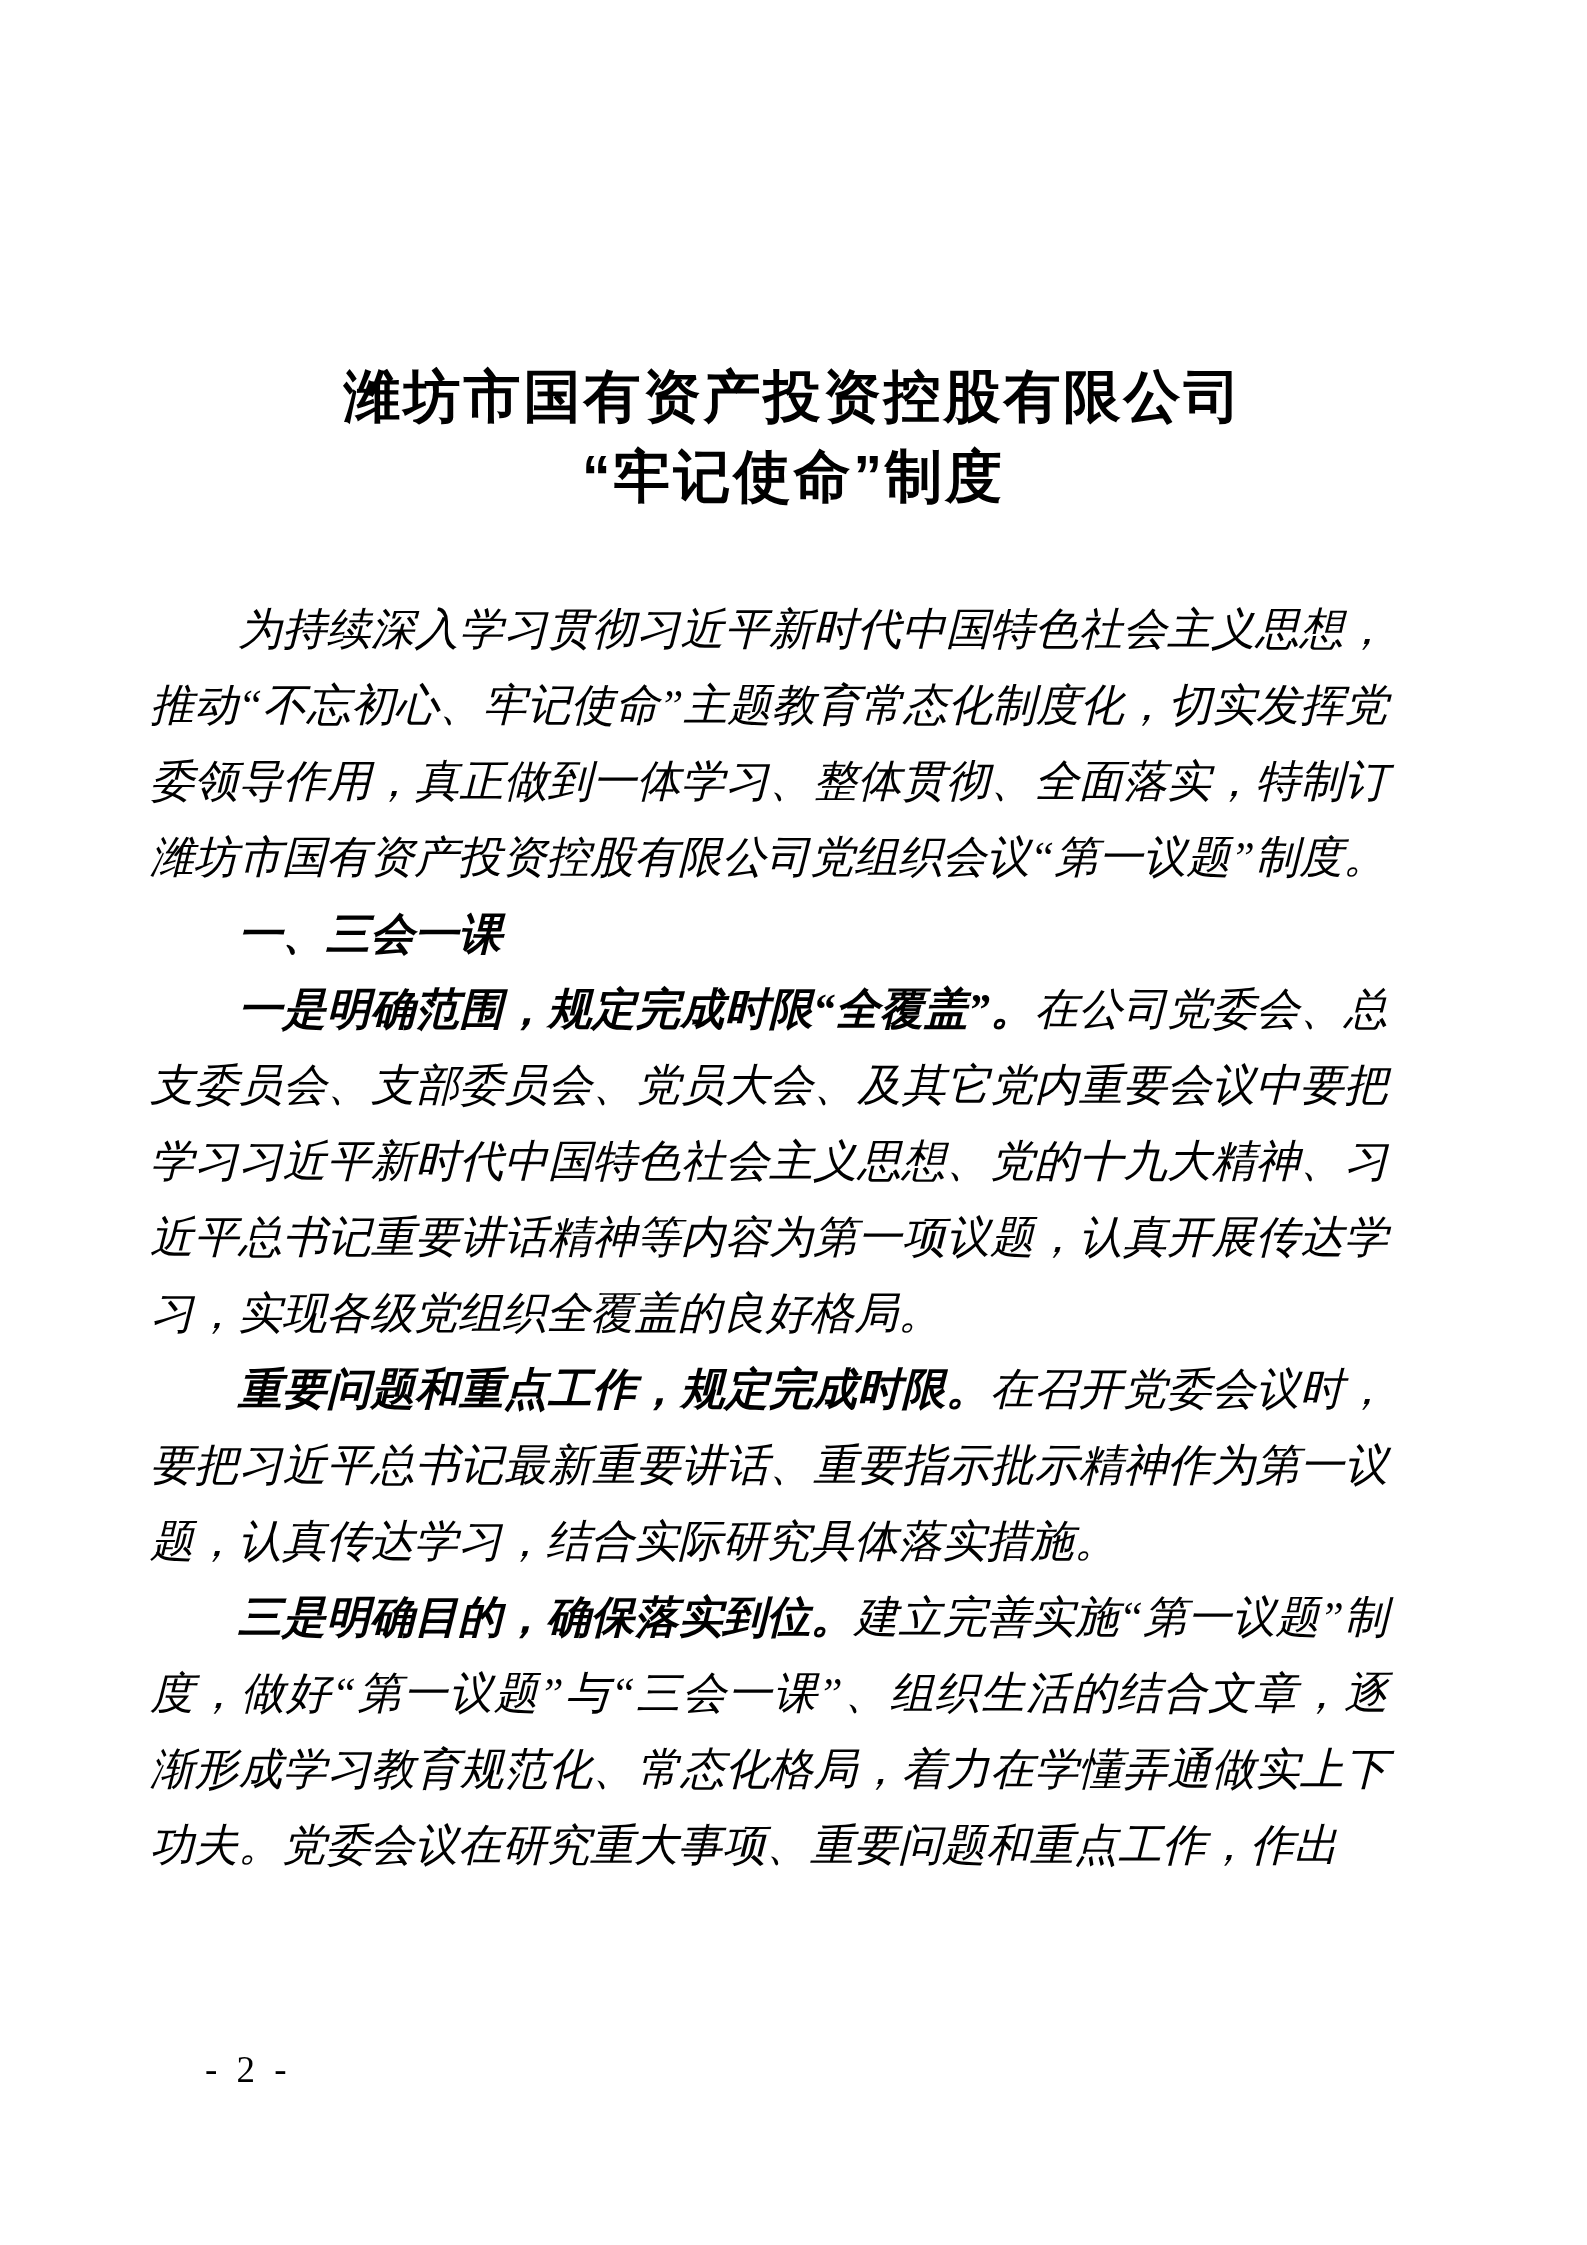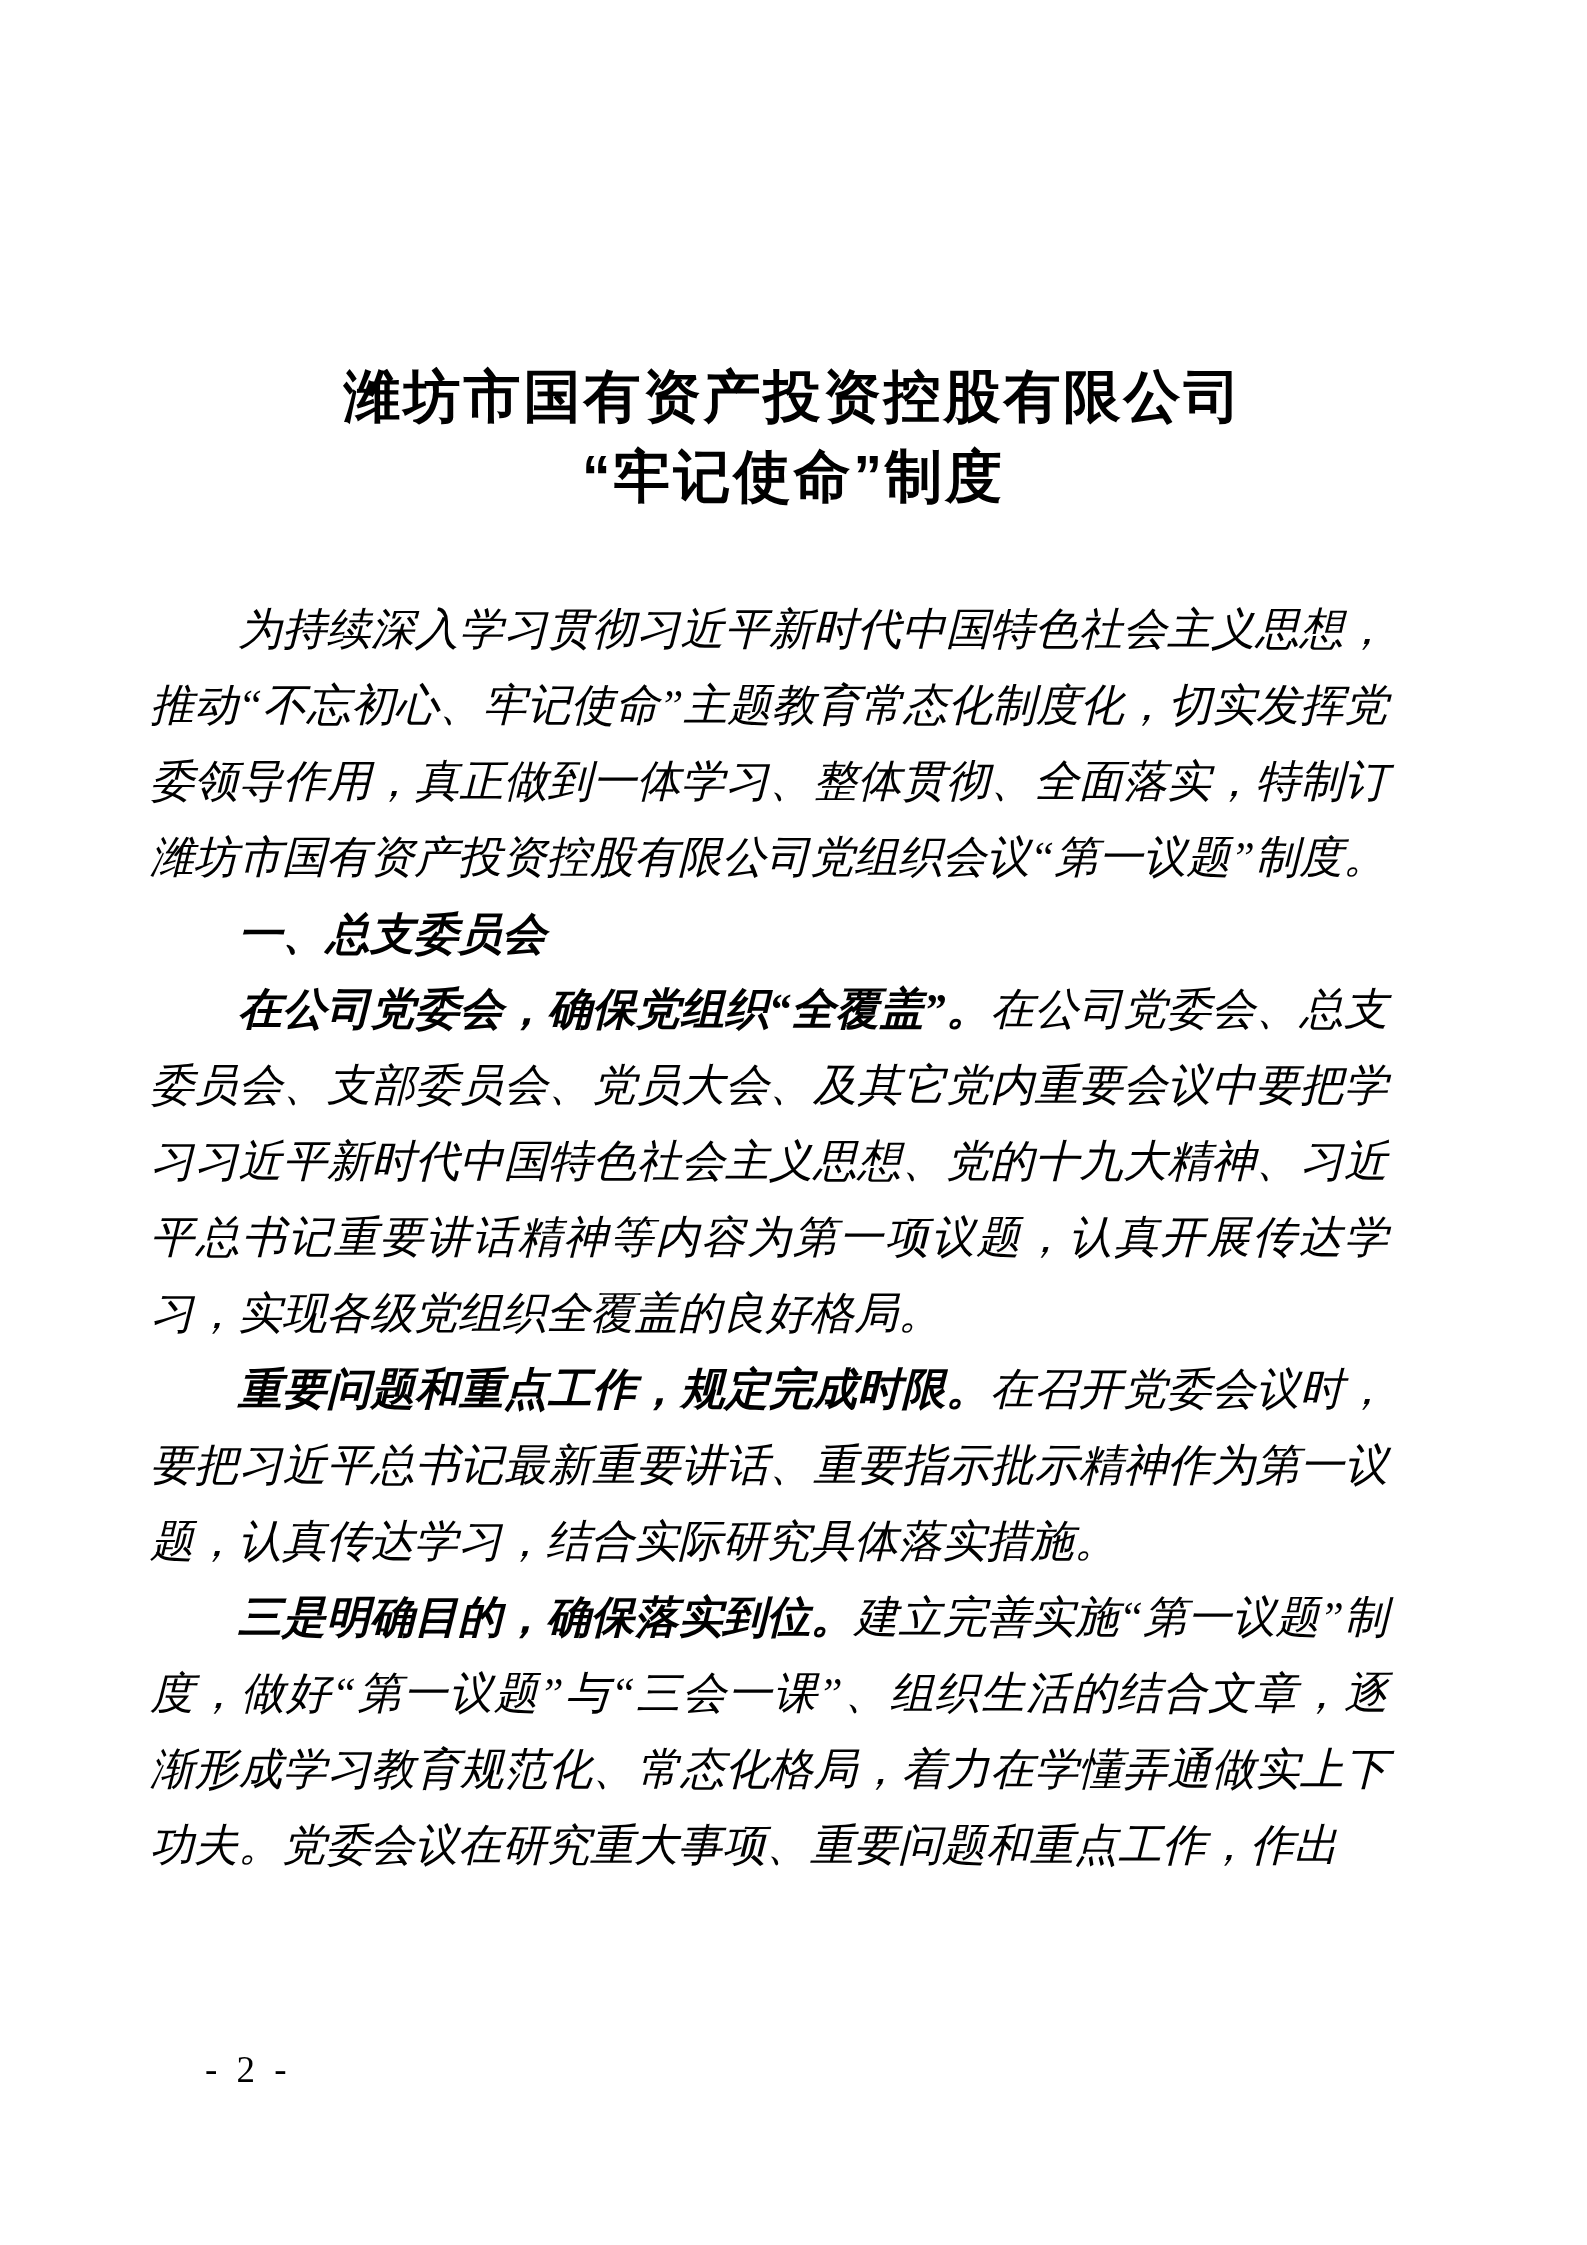--- a/index.html
+++ b/index.html
@@ -67,23 +67,23 @@
 
   <div class="doc-title">
     <div>潍坊市国有资产投资控股有限公司</div>
     <div>“牢记使命”制度</div>
   </div>
 
   <div class="doc-body">
 
     <p>为持续深入学习贯彻习近平新时代中国特色社会主义思想，推动“不忘初心、牢记使命”主题教育常态化制度化，切实发挥党委领导作用，真正做到一体学习、整体贯彻、全面落实，特制订潍坊市国有资产投资控股有限公司党组织会议“第一议题”制度。</p>
 
-    <p class="section-heading">一、总支委员会</p>
+    <p class="section-heading">一、三会一课</p>
 
-    <p><span class="lead">在公司党委会，确保党组织“全覆盖”。</span><span>在公司党委会、总支委员会、支部委员会、党员大会、及其它党内重要会议中要把学习习近平新时代中国特色社会主义思想、党的十九大精神、习近平总书记重要讲话精神等内容为第一项议题，认真开展传达学习，实现各级党组织全覆盖的良好格局。</span></p>
+    <p><span class="lead">一是明确范围，规定完成时限“全覆盖”。</span><span>在公司党委会、总支委员会、支部委员会、党员大会、及其它党内重要会议中要把学习习近平新时代中国特色社会主义思想、党的十九大精神、习近平总书记重要讲话精神等内容为第一项议题，认真开展传达学习，实现各级党组织全覆盖的良好格局。</span></p>
 
     <p><span class="lead">重要问题和重点工作，规定完成时限。</span><span>在召开党委会议时，要把习近平总书记最新重要讲话、重要指示批示精神作为第一议题，认真传达学习，结合实际研究具体落实措施。</span></p>
 
     <p><span class="lead">三是明确目的，确保落实到位。</span><span>建立完善实施“第一议题”制度，做好“第一议题”与“三会一课”、组织生活的结合文章，逐渐形成学习教育规范化、常态化格局，着力在学懂弄通做实上下功夫。党委会议在研究重大事项、重要问题和重点工作，作出</span></p>
 
   </div>
 
   <div class="page-number">- 2 -</div>
 
 </div>

